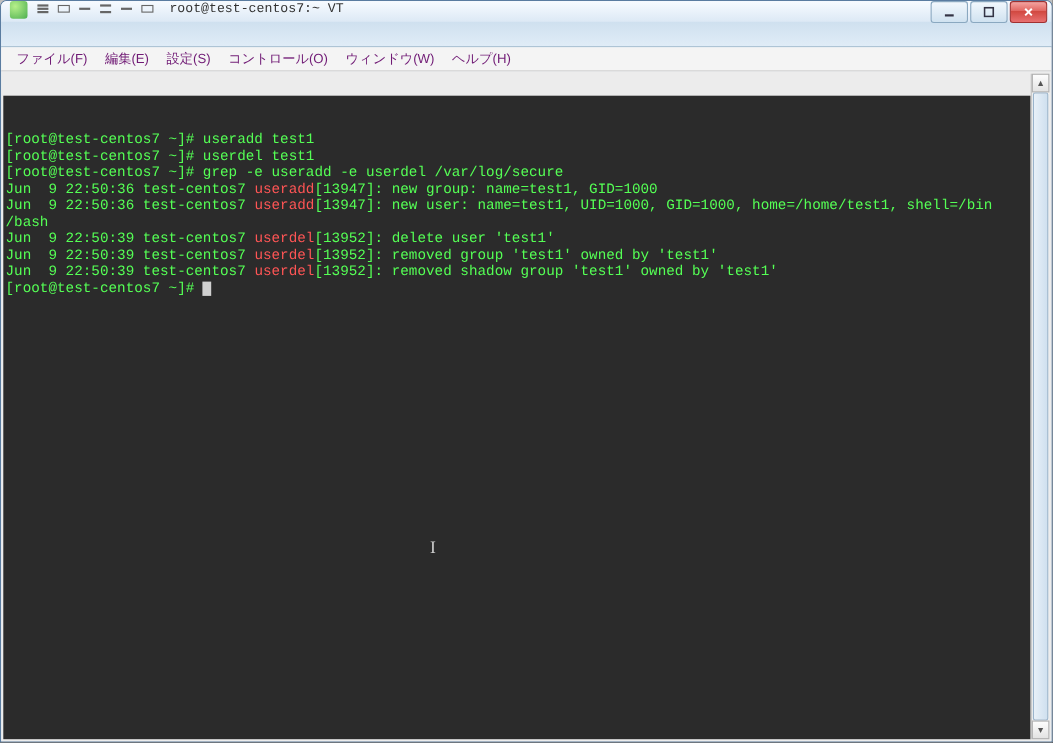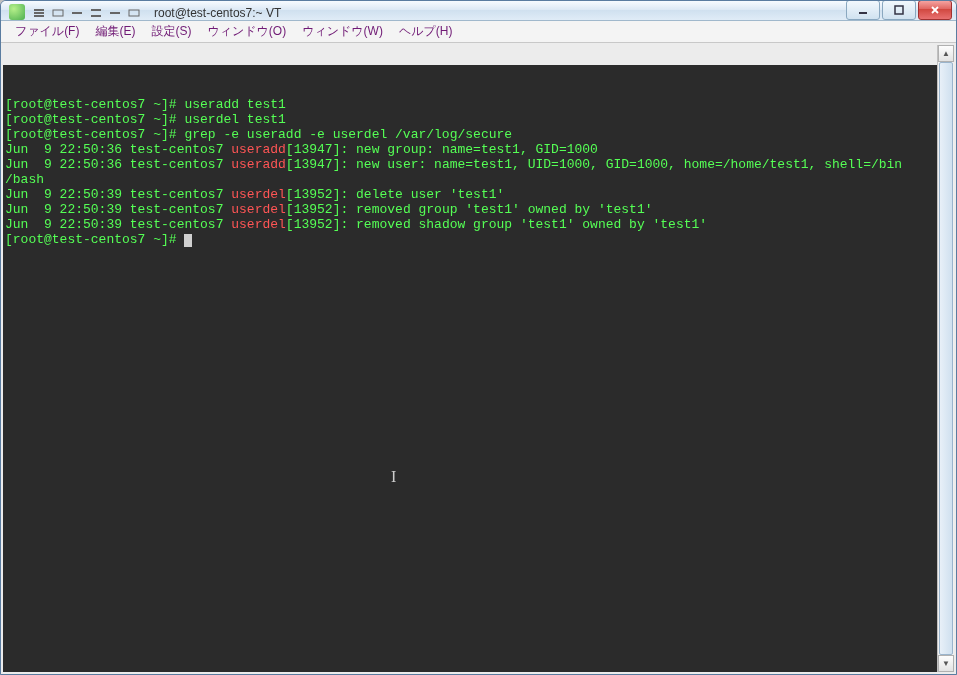--- a/index.html
+++ b/index.html
@@ -14,26 +14,27 @@
     width: 957px;
     height: 675px;
     background: linear-gradient(to bottom, #eaf3fb 0%, #d8e6f2 100%);
     border: 1px solid #5a7ca0;
     display: flex;
     flex-direction: column;
     border-radius: 6px 6px 0 0;
     overflow: hidden;
   }
   .titlebar {
-    height: 20px;
-    display: flex;
-    align-items: flex-end;
+    height: 42px;
+    display: flex;
+    align-items: flex-start;
     padding: 0 4px;
     background: linear-gradient(to bottom, #f7fbff 0%, #dde9f5 45%, #cfe0ef 46%, #e0ecf7 100%);
     border-bottom: 1px solid #a0b8cc;
+    font-family: Liberation Mono, monospace;
   }
   .app-icon {
     width: 16px; height: 16px;
     margin: 0 6px 0 4px;
     background: radial-gradient(circle at 30% 30%, #b6f08a, #4caf50);
     border-radius: 3px;
   }
   .qt-icons {
     display: flex;
     gap: 3px;
@@ -196,21 +197,21 @@
             <path d="M2 2 L8 8 M8 2 L2 8" stroke="#fff" stroke-width="1.8"></path>
           </svg>
         </div>
     </div>
   </div>
 
   <div class="menubar">
     <div class="mitem">ファイル(F)</div>
     <div class="mitem">編集(E)</div>
     <div class="mitem">設定(S)</div>
-    <div class="mitem">ウィンドウ(O)</div>
+    <div class="mitem">コントロール(O)</div>
     <div class="mitem">ウィンドウ(W)</div>
     <div class="mitem">ヘルプ(H)</div>
   </div>
 
   <div class="term-wrap">
     <div class="terminal" id="terminal">
       <div><span class="g">[root@test-centos7 ~]# useradd test1</span></div><div><span class="g">[root@test-centos7 ~]# userdel test1</span></div><div><span class="g">[root@test-centos7 ~]# grep -e useradd -e userdel /var/log/secure</span></div><div><span class="g">Jun  9 22:50:36 test-centos7 </span><span class="r">useradd</span><span class="g">[13947]: new group: name=test1, GID=1000</span></div><div><span class="g">Jun  9 22:50:36 test-centos7 </span><span class="r">useradd</span><span class="g">[13947]: new user: name=test1, UID=1000, GID=1000, home=/home/test1, shell=/bin</span></div><div><span class="g">/bash</span></div><div><span class="g">Jun  9 22:50:39 test-centos7 </span><span class="r">userdel</span><span class="g">[13952]: delete user 'test1'</span></div><div><span class="g">Jun  9 22:50:39 test-centos7 </span><span class="r">userdel</span><span class="g">[13952]: removed group 'test1' owned by 'test1'</span></div><div><span class="g">Jun  9 22:50:39 test-centos7 </span><span class="r">userdel</span><span class="g">[13952]: removed shadow group 'test1' owned by 'test1'</span></div><div><span class="g">[root@test-centos7 ~]# </span><span class="cursor"></span></div><span class="ibeam">I</span>
     </div>
     <div class="scrollbar">
       <div class="sb-arrow">▲</div>

